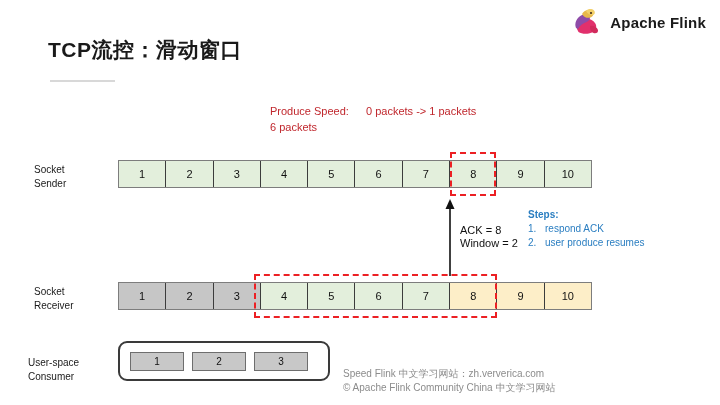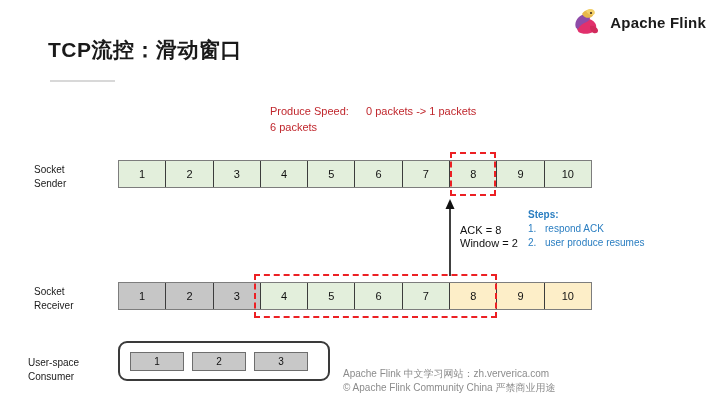--- a/index.html
+++ b/index.html
@@ -281,17 +281,17 @@
     <div>User-space</div>
     <div>Consumer</div>
   </div>
   <div id="consumer-box">
       <div class="consumer-cell">1</div>
       <div class="consumer-cell">2</div>
       <div class="consumer-cell">3</div>
     </div>
 
   <div id="footer">
-    <div>Apache Flink 中文学习网站：zh.ververica.com</div>
-    <div>© Apache Flink Community China 严禁商业用途</div>
+    <div>Speed Flink 中文学习网站：zh.ververica.com</div>
+    <div>© Apache Flink Community China 中文学习网站</div>
   </div>
 
 </div>
 
 </body></html>

